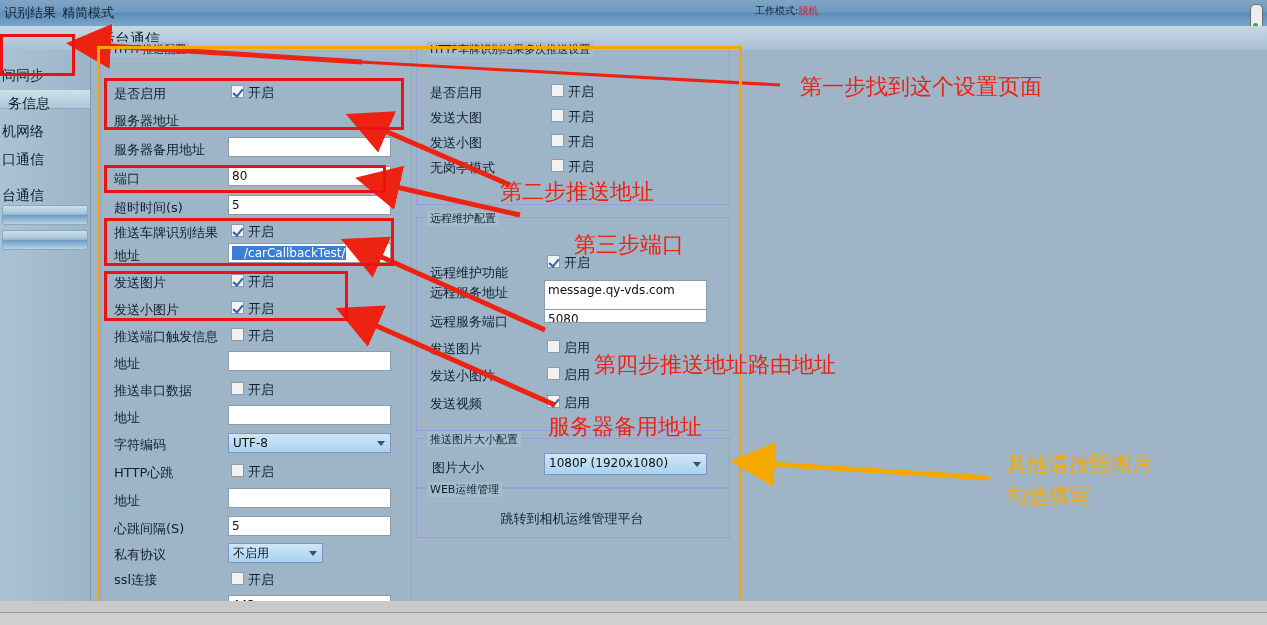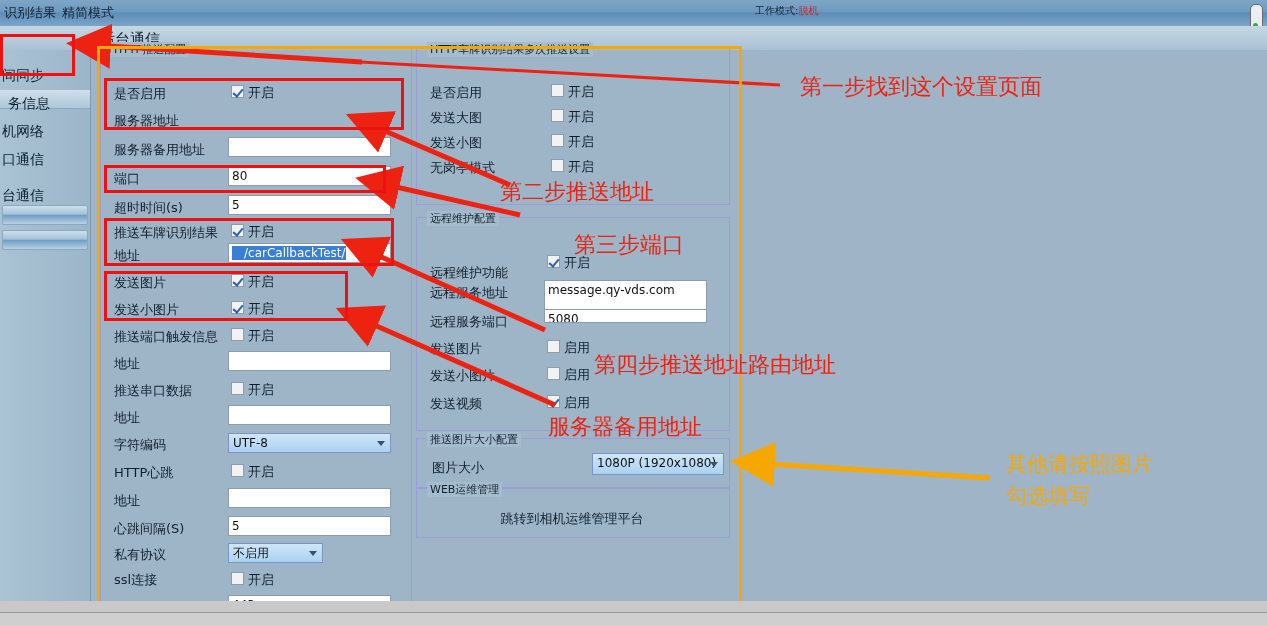--- a/index.html
+++ b/index.html
@@ -264,21 +264,21 @@
   <div class="chk-label" style="left:472px;top:316px;">启用</div>
 
   <div class="row-label" style="left:338px;top:345px;">发送视频</div>
   <div class="chk on" style="left:455px;top:345px;"></div>
   <div class="chk-label" style="left:472px;top:344px;">启用</div>
 
   <div class="groupbox" style="left:324px;top:388px;width:312px;height:48px;">
     <div class="group-legend" style="left:10px;top:-7px;">推送图片大小配置</div>
   </div>
   <div class="row-label" style="left:340px;top:409px;">图片大小</div>
-  <div class="combo" style="left:452px;top:403px;width:132px;height:22px;margin-left:48px;"><span>1080P (1920x1080)</span><span class="arrow"></span></div>
+  <div class="combo" style="left:452px;top:403px;width:163px;height:22px;"><span>1080P (1920x1080)</span><span class="arrow"></span></div>
 
   <div class="groupbox" style="left:324px;top:438px;width:312px;height:48px;">
     <div class="group-legend" style="left:10px;top:-7px;">WEB运维管理</div>
   </div>
   <div class="weblink" style="left:324px;top:460px;width:312px;">跳转到相机运维管理平台</div>
 </div>
 
 <svg id="anno" viewBox="0 0 1267 625" width="1267" height="625">
   <defs>
     <marker id="ah-red" markerWidth="9" markerHeight="9" refX="7" refY="4.5" orient="auto">

